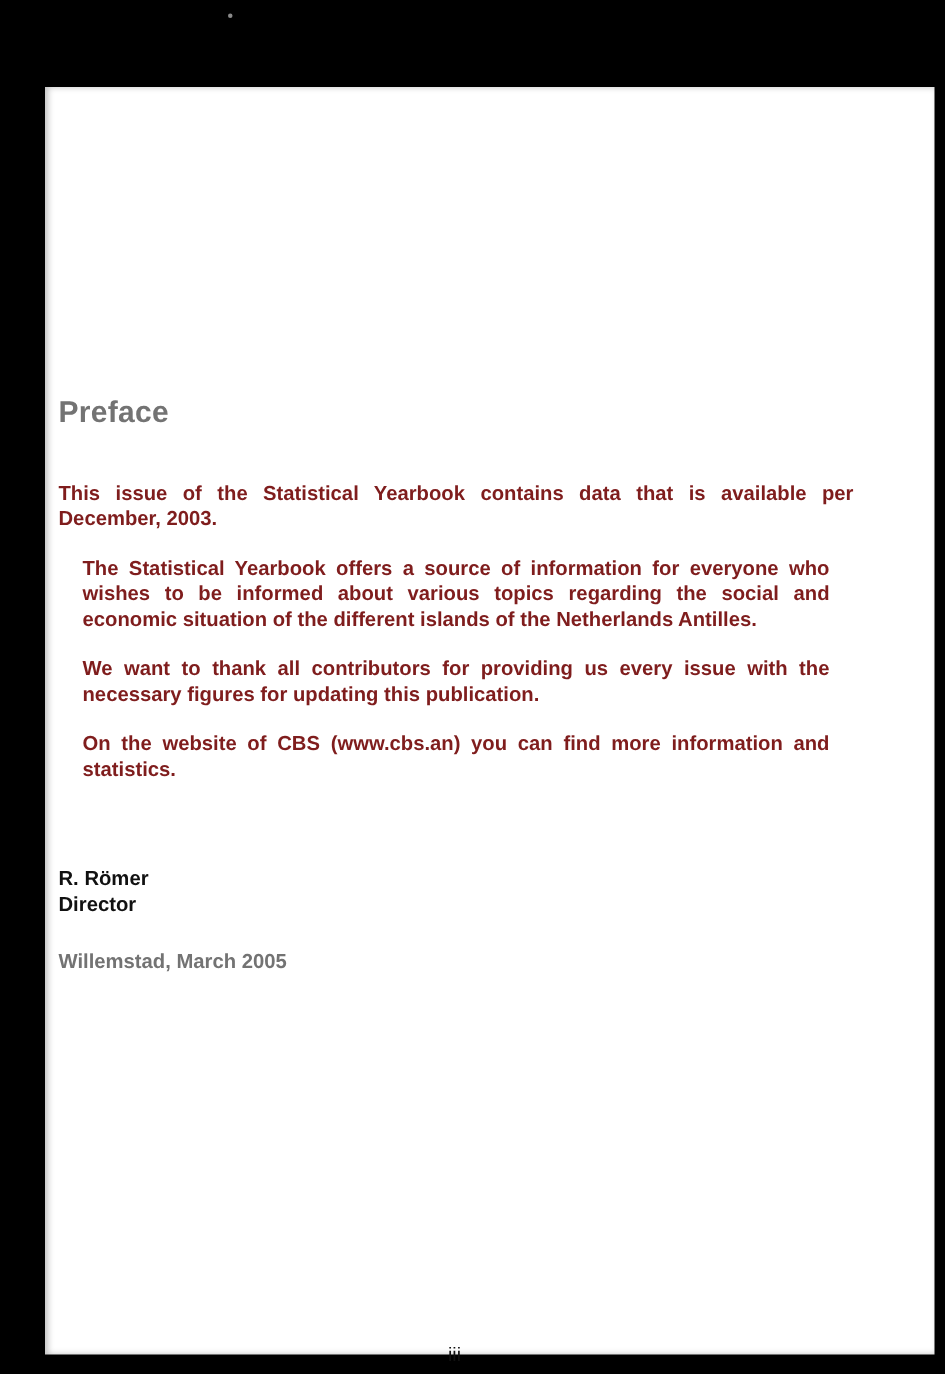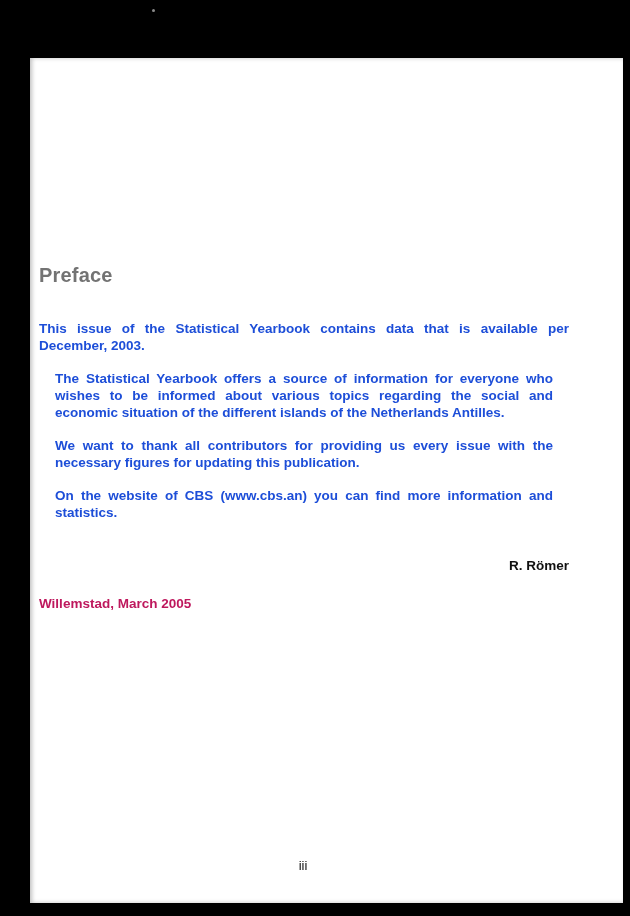--- a/index.html
+++ b/index.html
@@ -44,48 +44,47 @@
     font-size: 20px;
     font-weight: 700;
     color: #737373;
     letter-spacing: 0.2px;
   }
   .para {
     font-size: 13.5px;
     font-weight: 700;
     line-height: 17px;
     text-align: justify;
-    color: #1d4ed8;
+    color: #7f1d1d;
   }
   .para-first {
     margin: 33px 0 0 0;
   }
   .body-block {
     margin-top: 14px;
   }
   .body-block p {
     margin: 16px;
   }
   .signature {
-    margin-top: 36px;
-    text-align: right;
+    margin-top: 56px;
   }
   .signature p {
     margin: 0;
     font-size: 13.5px;
     font-weight: 700;
     line-height: 17px;
     color: #111111;
   }
   .dateline {
     margin: 21px 0 0 0;
     font-size: 13.5px;
     font-weight: 700;
     line-height: 17px;
-    color: #be185d;
+    color: #737373;
   }
   .page-number {
     margin: 246px 0 0 0;
     font-size: 13px;
     font-weight: 400;
     text-align: center;
     padding-right: 2px;
     color: #111111;
   }
 </style>
@@ -102,20 +101,21 @@
     <p class="para para-first">This issue of the Statistical Yearbook contains data that is available per December, 2003.</p>
 
     <div class="body-block">
       <p class="para">The Statistical Yearbook offers a source of information for everyone who wishes to be informed about various topics regarding the social and economic situation of the different islands of the Netherlands Antilles.</p>
       <p class="para">We want to thank all contributors for providing us every issue with the necessary figures for updating this publication.</p>
       <p class="para">On the website of CBS (www.cbs.an) you can find more information and statistics.</p>
     </div>
 
     <div class="signature">
       <p>R. Römer</p>
+      <p>Director</p>
     </div>
 
     <p class="dateline">Willemstad, March 2005</p>
 
     <div class="page-number">iii</div>
 
   </div>
 </div>
 
 </body></html>

